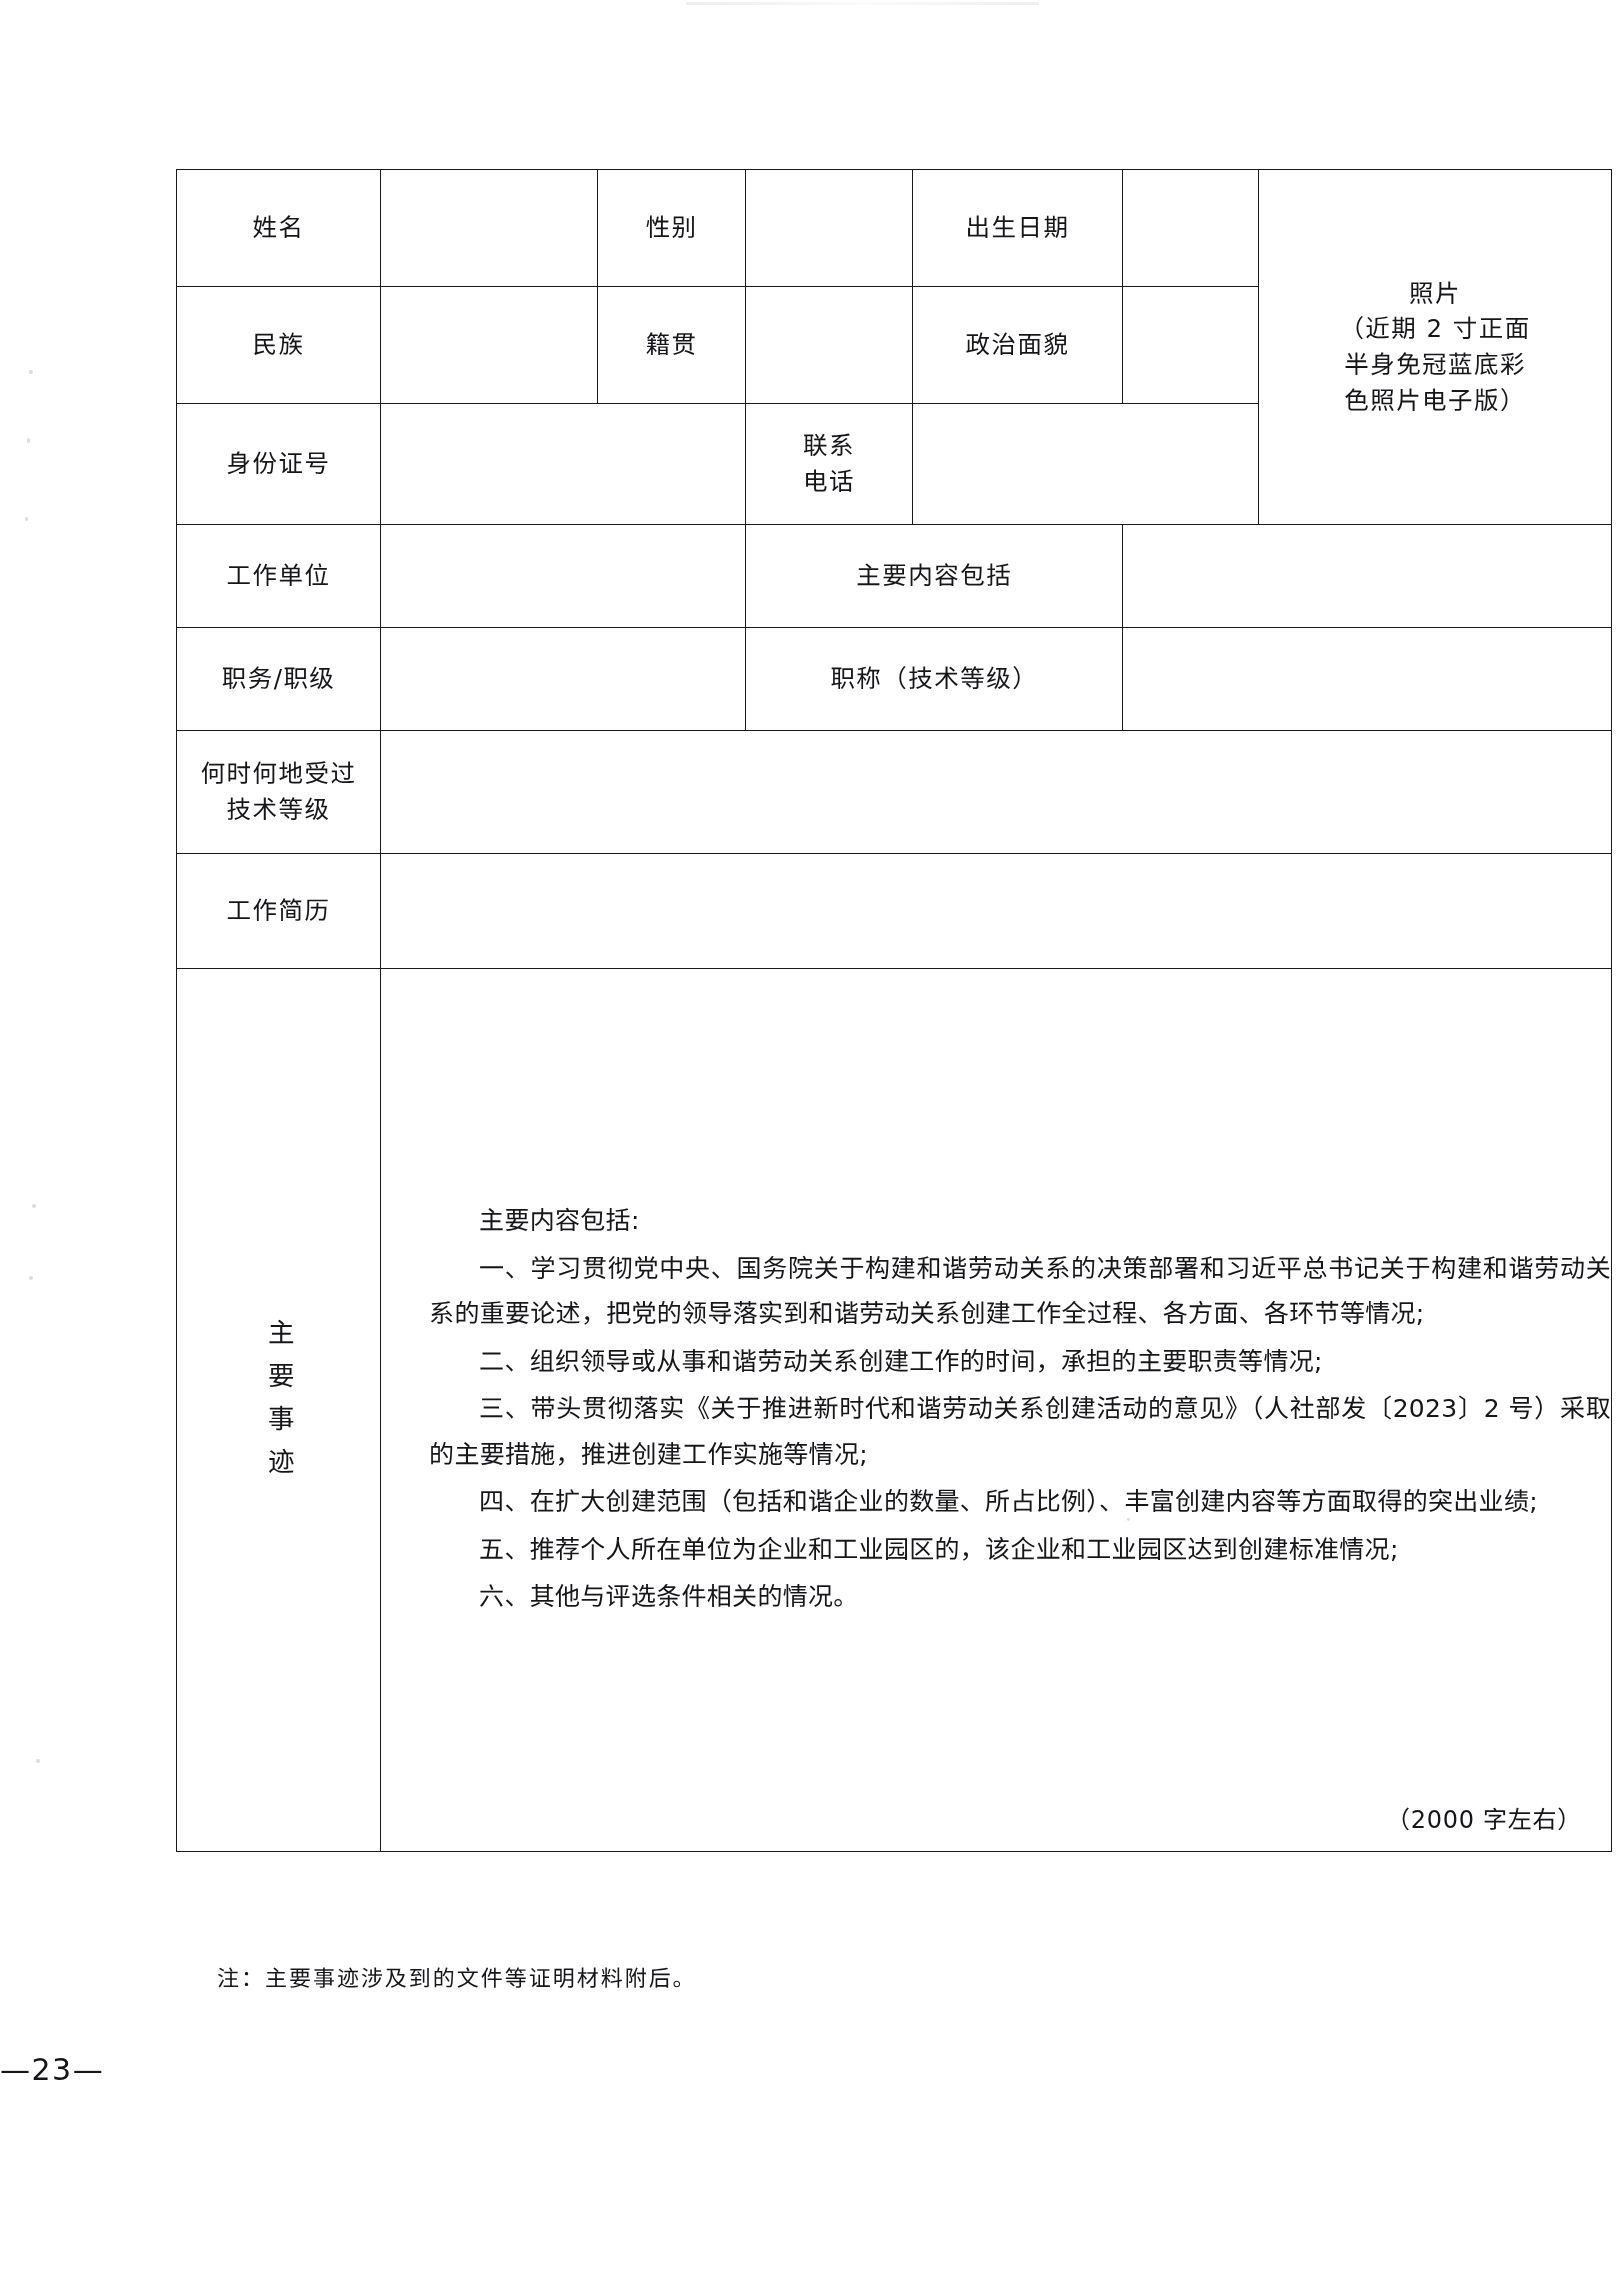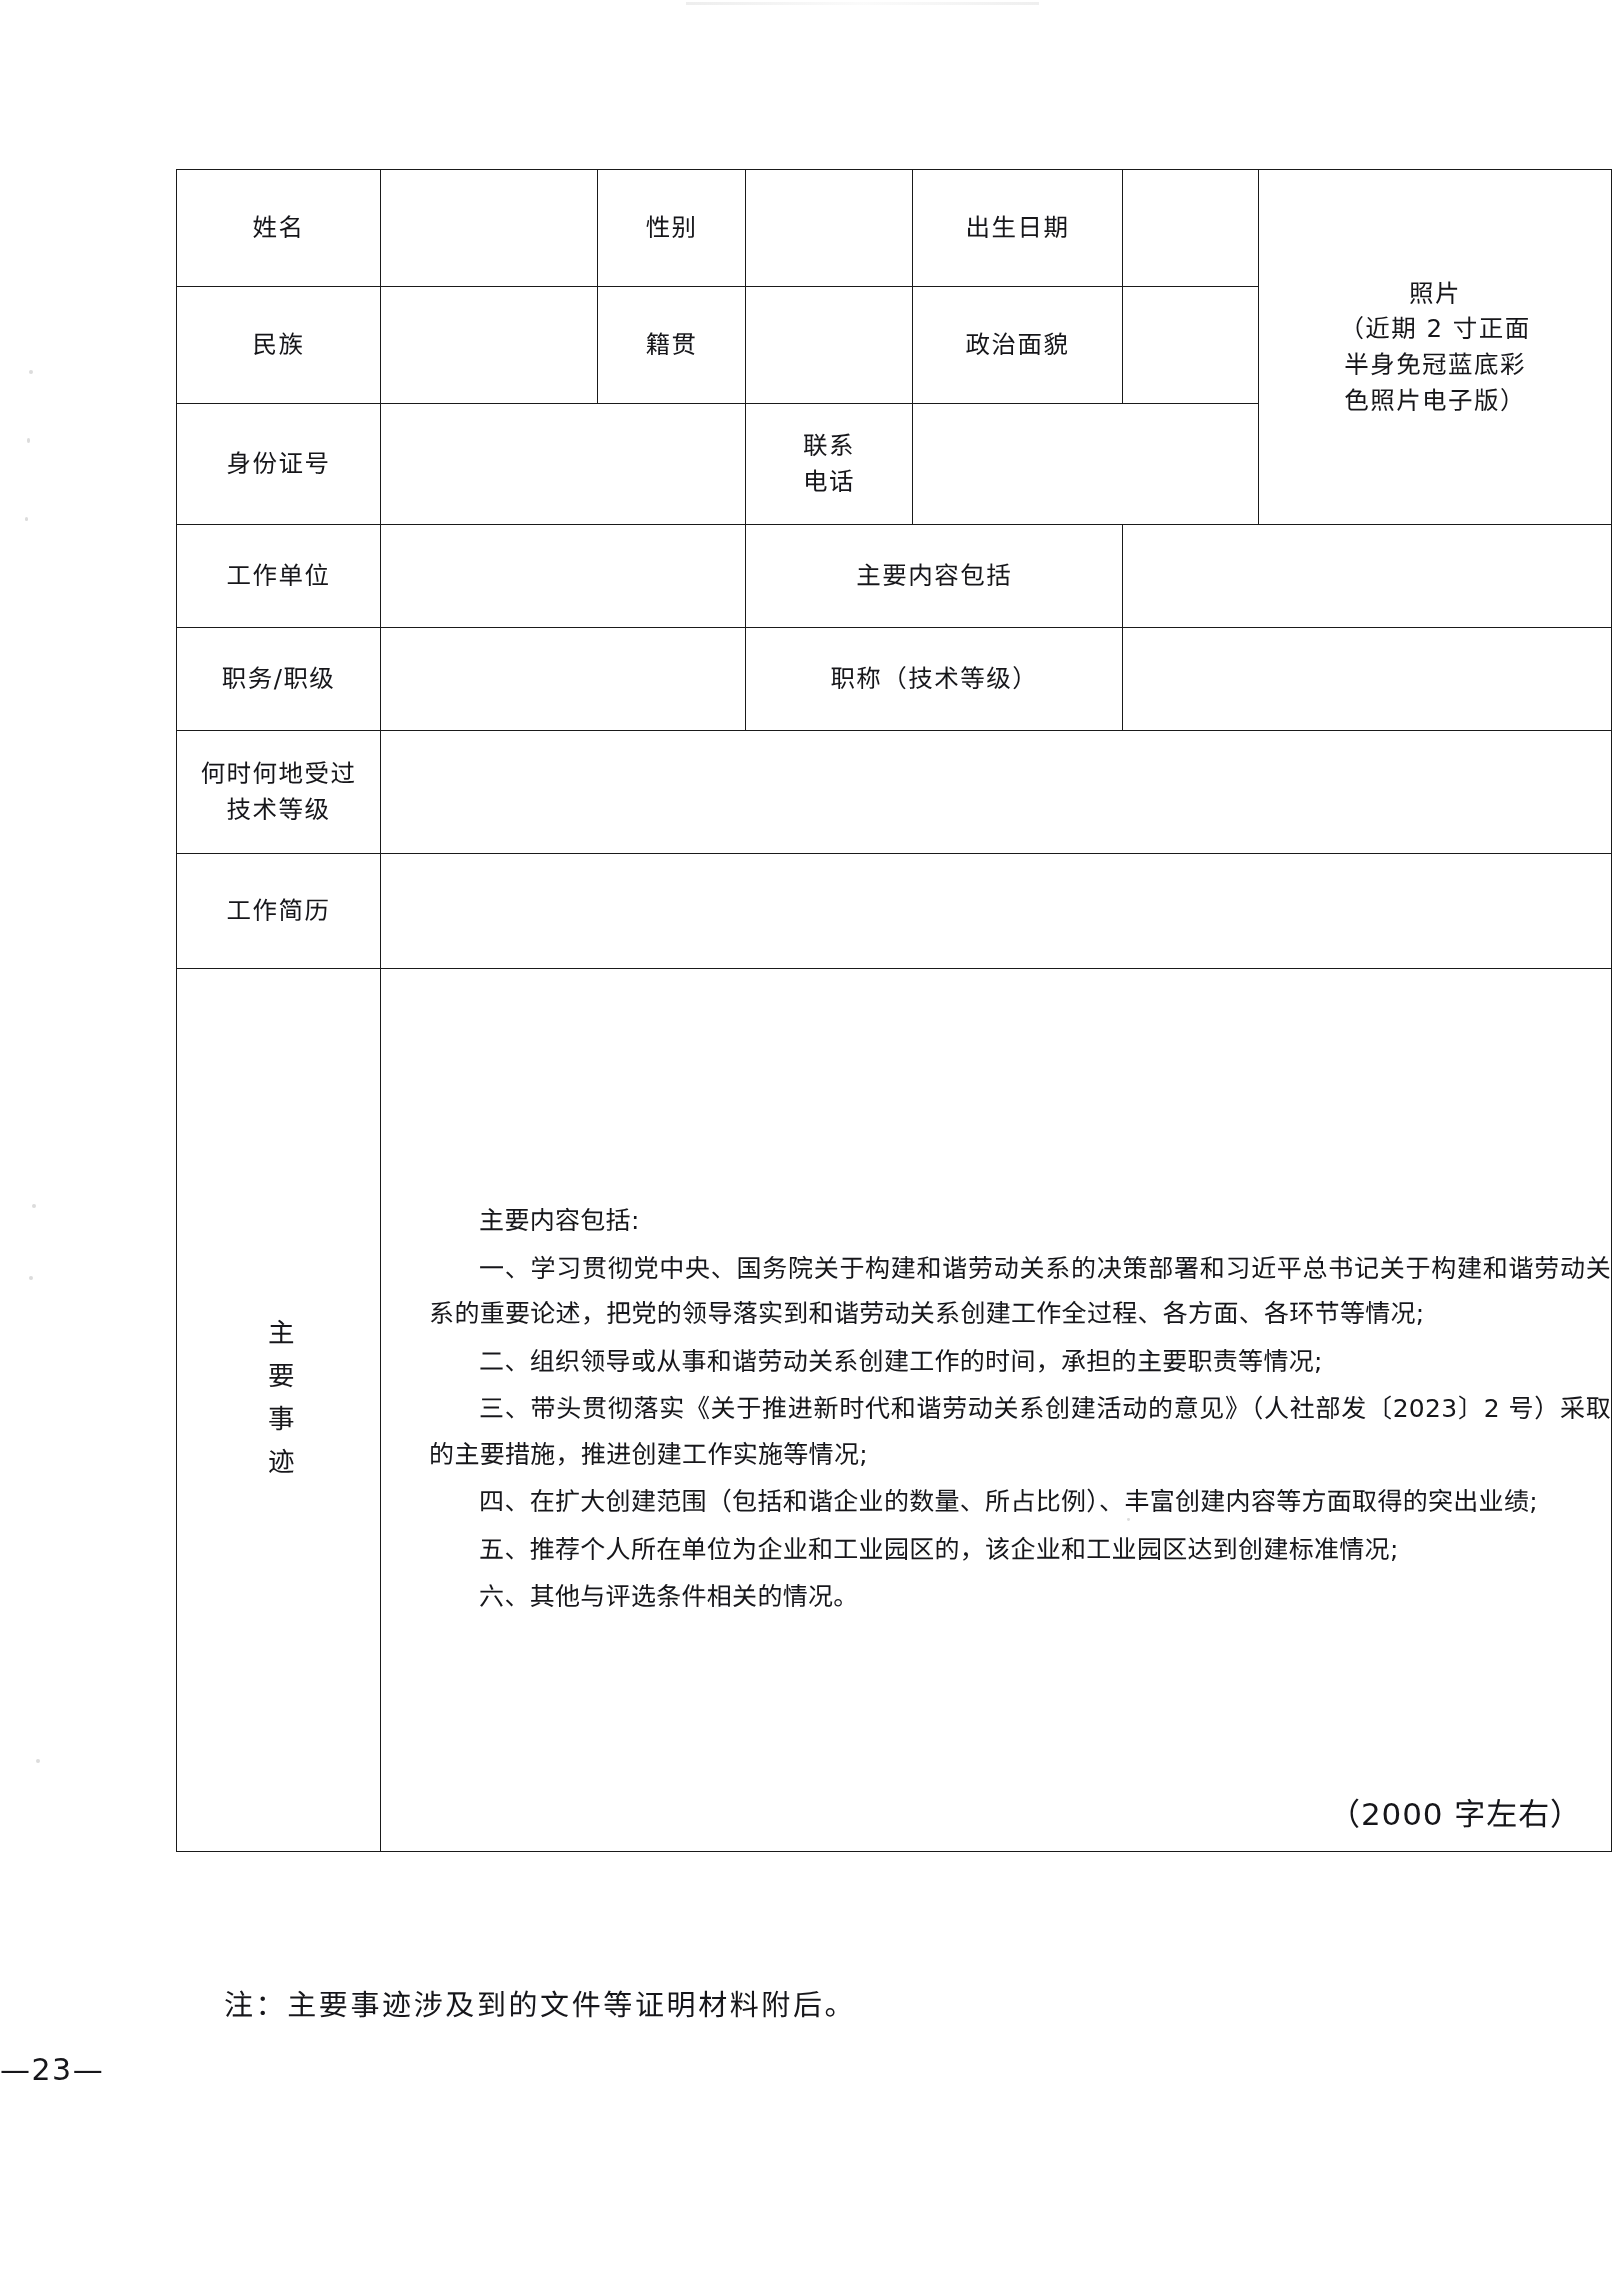--- a/index.html
+++ b/index.html
@@ -94,33 +94,32 @@
     font-size:25px;
     line-height:1.82;
     letter-spacing:.012em;
     text-align:justify;
     text-justify:inter-ideograph;
   }
   .deeds-body p.indent{text-indent:2em;margin-left:48px;}
   .wordcount{
     position:absolute;
     right:29px;bottom:13.7px;
-    font-size:31px;
+    font-size:24px;
     letter-spacing:.03em;
     white-space:nowrap;
   }
 
   
   .note{
     position:absolute;
-    left:224px;top:1960px;
-    font-size:29px;
+    left:217px;top:1960px;
+    font-size:22px;
     letter-spacing:.09em;
     white-space:nowrap;
-    margin-top:21px;
   }
   .pageno{
     position:absolute;
     left:0;right:192px;top:2052px;
     font-size:30px;
     letter-spacing:.05em;
   }
 </style>
 </head>
 <body>

